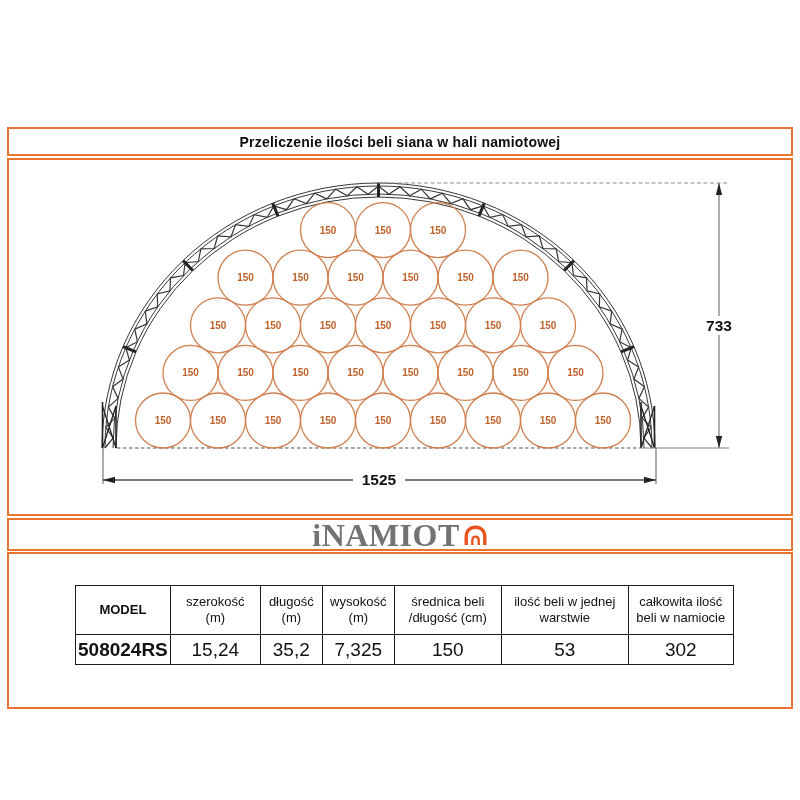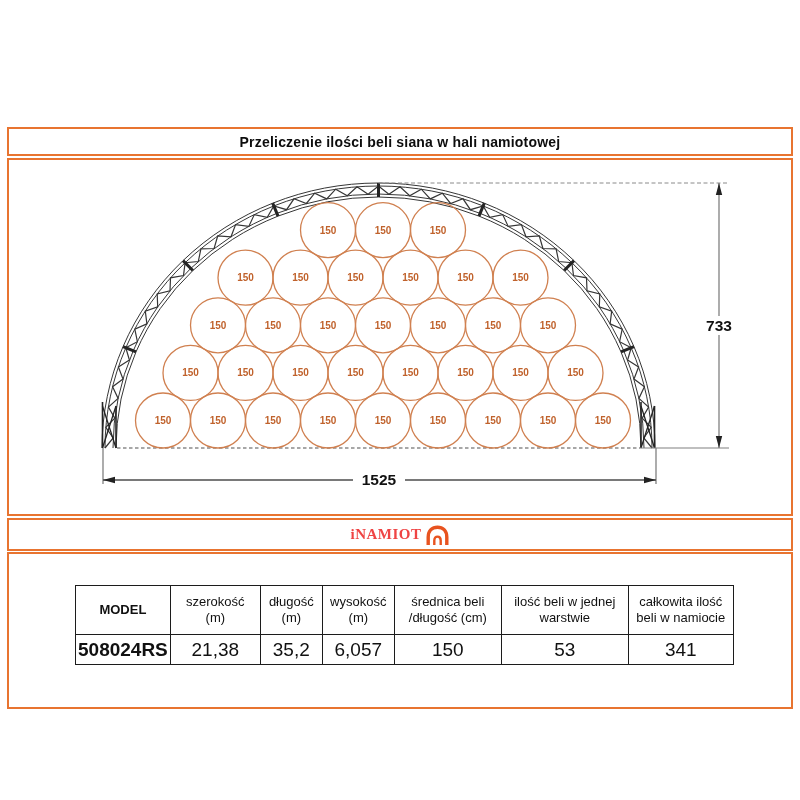--- a/index.html
+++ b/index.html
@@ -6,21 +6,21 @@
   .page{
     position:relative;width:800px;height:800px;background:#fff;overflow:hidden;
     font-family:"Liberation Sans","DejaVu Sans",sans-serif;color:#111;
   }
   .box{position:absolute;left:7px;width:786px;border:2px solid #e87430;box-sizing:border-box;background:#fff;}
   .title-box{top:127px;height:29px;display:flex;align-items:center;justify-content:center;}
   .title-box .title{font-size:14px;font-weight:bold;color:#0d0d0d;letter-spacing:.2px;}
   .diagram-box{top:158px;height:358px;}
   #dome-svg{position:absolute;left:7px;top:158px;width:786px;height:358px;}
   .logo-box{top:518px;height:33px;display:flex;align-items:center;justify-content:center;gap:3px;}
-  .logo-text{font-family:"Liberation Serif","DejaVu Serif",serif;font-weight:bold;font-size:15px;color:#ef4444;letter-spacing:.5px;line-height:1;}
+  .logo-text{font-family:"Liberation Serif","DejaVu Serif",serif;font-weight:bold;font-size:32px;color:#737373;letter-spacing:.5px;line-height:1;}
   .logo-icon{display:block;margin-top:1px;}
   .table-box{top:552px;height:157px;}
   table.spec{position:absolute;left:66px;top:31px;border-collapse:collapse;table-layout:fixed;}
   table.spec td,table.spec th{
     border:1.4px solid #1c1c1c;text-align:center;vertical-align:middle;
     padding:1px 2px;font-weight:normal;background:#fff;
   }
   table.spec thead td{height:46px;font-size:13px;line-height:1.25;}
   table.spec tbody td{height:27px;font-size:19px;}
   table.spec .b{font-weight:bold;}
@@ -165,24 +165,24 @@
             <td>długość<br>(m)</td>
             <td>wysokość<br>(m)</td>
             <td>średnica beli<br>/długość (cm)</td>
             <td>ilość beli w jednej<br>warstwie</td>
             <td>całkowita ilość<br>beli w namiocie</td>
           </tr>
         </thead>
       <tbody>
           <tr id="spec-row">
             <td class="b">508024RS</td>
-            <td>21,38</td>
+            <td>15,24</td>
             <td>35,2</td>
-            <td>6,057</td>
+            <td>7,325</td>
             <td>150</td>
             <td>53</td>
-            <td>341</td>
+            <td>302</td>
           </tr>
         </tbody>
     </table>
   </div>
 
 </div>
 
 </body></html>

